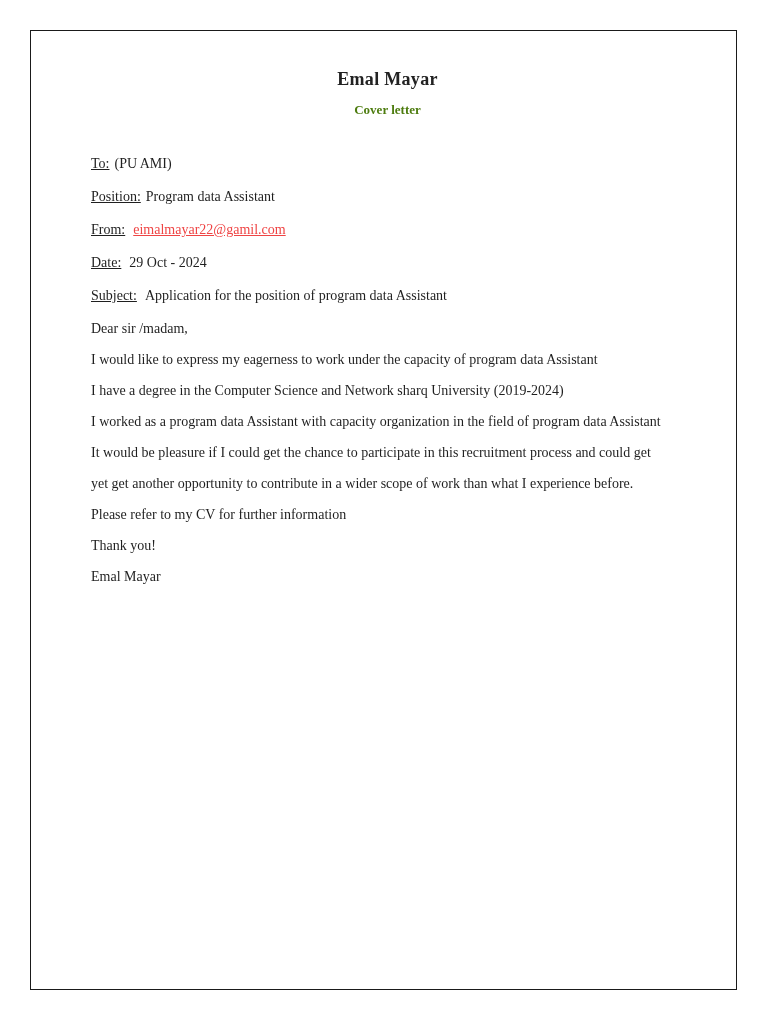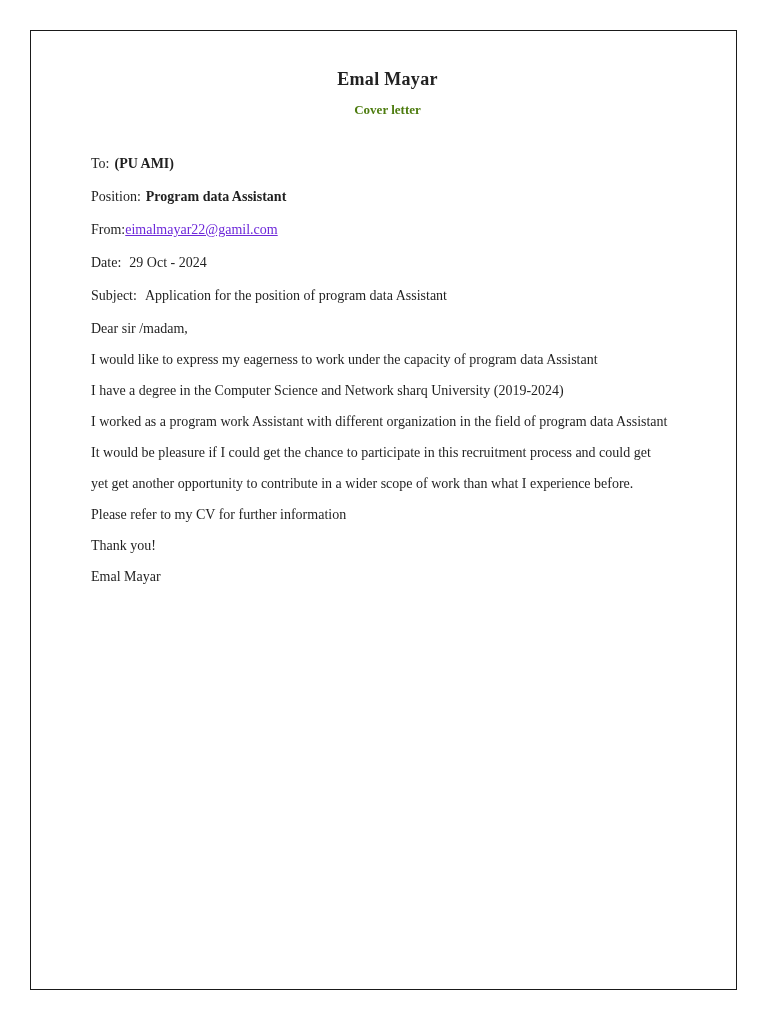--- a/index.html
+++ b/index.html
@@ -45,26 +45,26 @@
   .content {
     margin-top: 30px;
   }
   .line {
     margin: 0;
     font-size: 14px;
     line-height: 31px;
     color: #1f1f1f;
   }
   .field { margin-bottom: 2px; }
-  .label { font-weight: normal; }
+  .label { font-weight: normal; text-decoration: underline; }
   .value { margin-left: 5px; }
-  .bold { font-weight: bold; }
+  .bold { font-weight: normal; }
   .email-link {
-    margin-left: 0;
-    color: #6d28d9;
+    margin-left: 8px;
+    color: #ef4444;
     text-decoration: underline;
     cursor: pointer;
   }
   .gap { margin-left: 8px; }
 </style>
 </head>
 <body>
 
 <div class="canvas">
   <div class="page">
@@ -90,21 +90,21 @@
         <span class="label">Date:</span><span class="value gap">29 Oct - 2024</span>
       </p>
 
       <p class="line field">
         <span class="label">Subject:</span><span class="value gap">Application for the position of program data Assistant</span>
       </p>
 
       <p class="line">Dear sir /madam,</p>
       <p class="line">I would like to express my eagerness to work under the capacity of program data Assistant</p>
       <p class="line">I have a degree in the Computer Science and Network sharq University (2019-2024)</p>
-      <p class="line">I worked as a program work Assistant with different organization in the field of program data Assistant</p>
+      <p class="line">I worked as a program data Assistant with capacity organization in the field of program data Assistant</p>
       <p class="line">It would be pleasure if I could get the chance to participate in this recruitment process and could get</p>
       <p class="line">yet get another opportunity to contribute in a wider scope of work than what I experience before.</p>
       <p class="line">Please refer to my CV for further information</p>
       <p class="line">Thank you!</p>
       <p class="line">Emal Mayar</p>
 
     </div>
   </div>
 </div>
 

